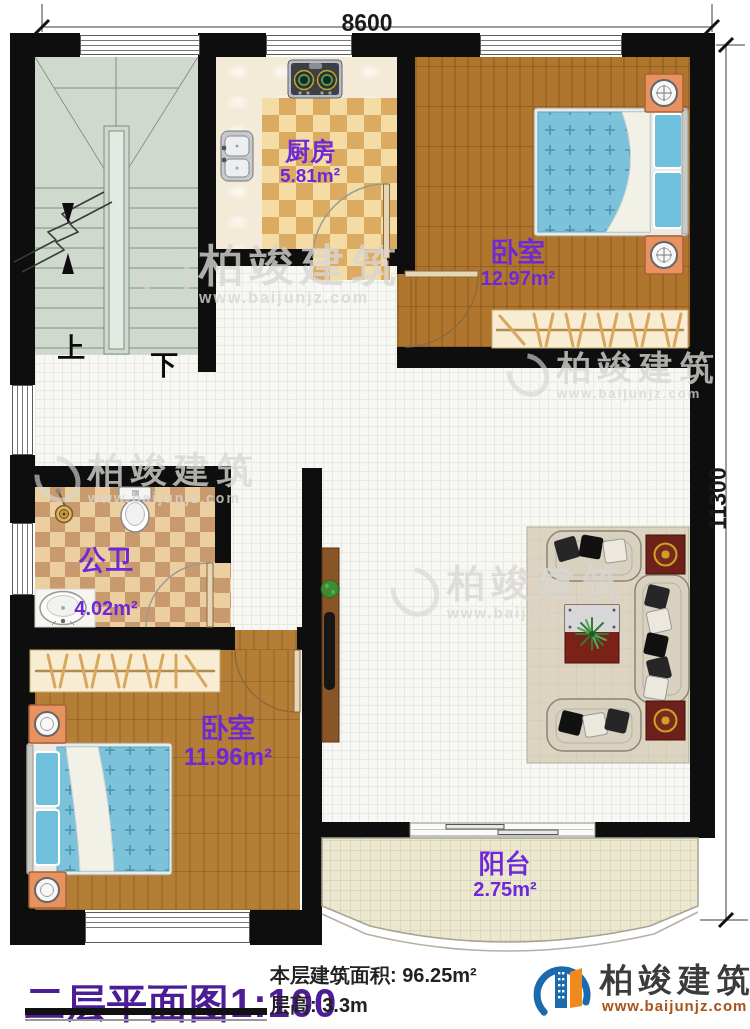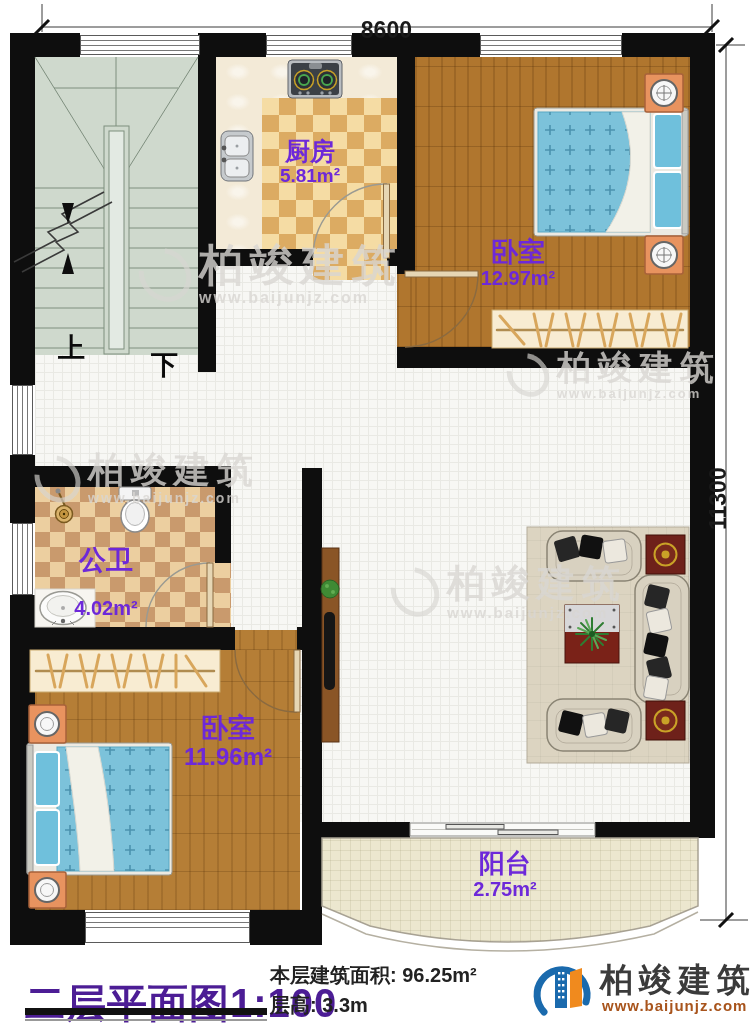--- a/index.html
+++ b/index.html
@@ -352,21 +352,21 @@
         <line x1="700" y1="920" x2="748" y2="920"></line>
       <g stroke="#111" stroke-width="3">
         <line x1="35" y1="34" x2="49" y2="20"></line>
           <line x1="705" y1="34" x2="719" y2="20"></line>
         <line x1="719" y1="52" x2="733" y2="38"></line>
           <line x1="719" y1="927" x2="733" y2="913"></line>
       </g>
     </g>
   </svg>
 
-  <div class="dimlabel" style="left:322px;top:17px;width:90px;text-align:right;">8600</div>
+  <div class="dimlabel" style="left:322px;top:10px;width:90px;">8600</div>
   <div class="dimlabel" style="left:692px;top:438px;width:52px;height:122px;writing-mode:vertical-rl;transform:rotate(180deg);line-height:52px;">11300</div>
 
   <div class="roomlabel" style="left:250px;top:138px;width:120px;">
     <span class="nm" style="font-size:25px;">厨房</span>
     <span class="ar" style="font-size:19px;">5.81m²</span>
   </div>
   <div class="roomlabel" style="left:458px;top:238px;width:120px;">
     <span class="nm" style="font-size:27px;">卧室</span>
     <span class="ar" style="font-size:20px;">12.97m²</span>
   </div>

